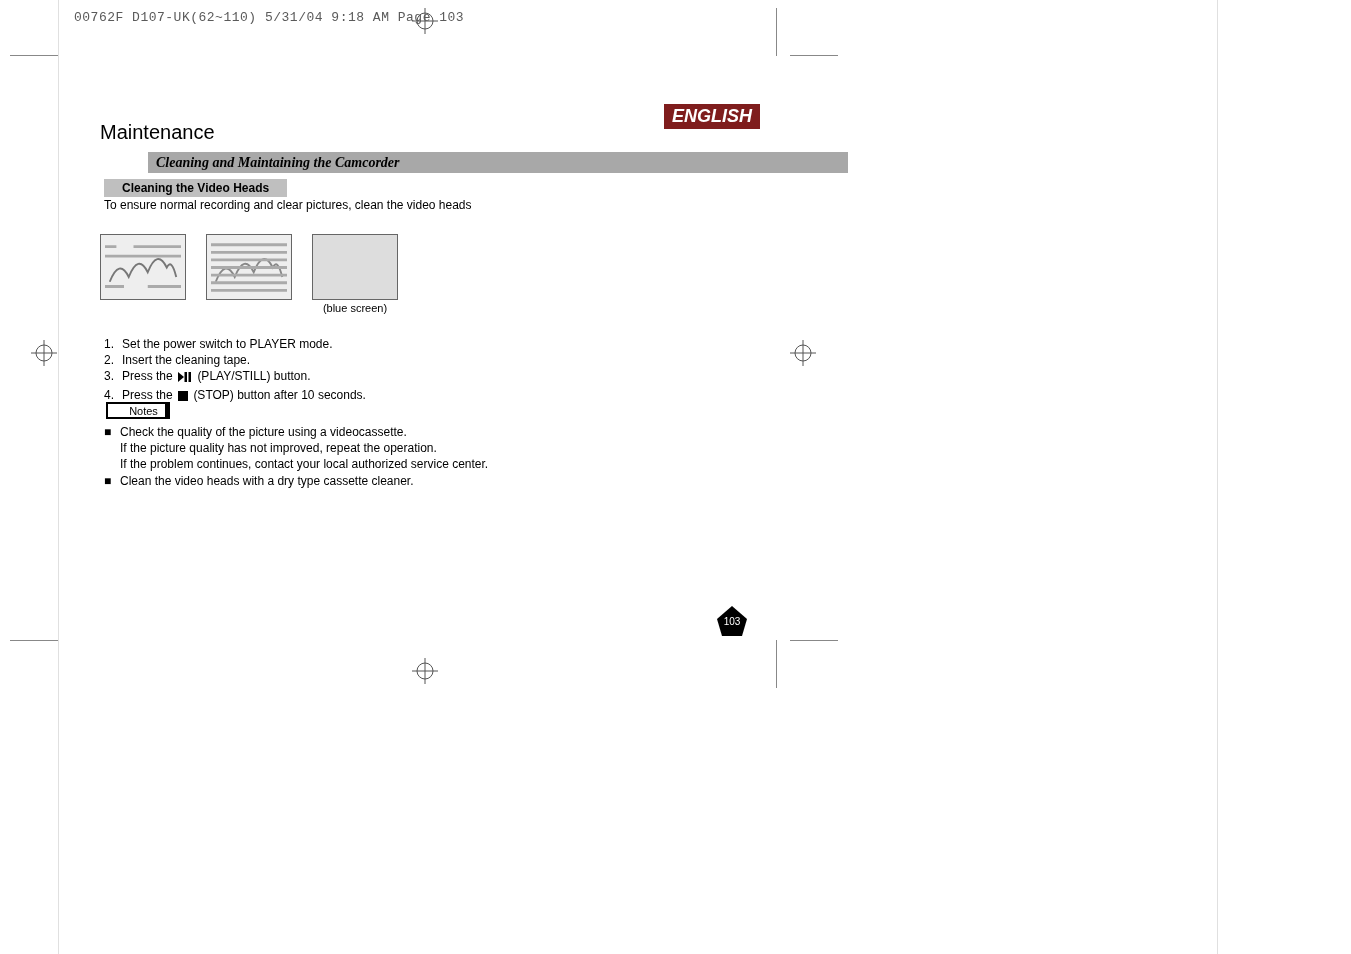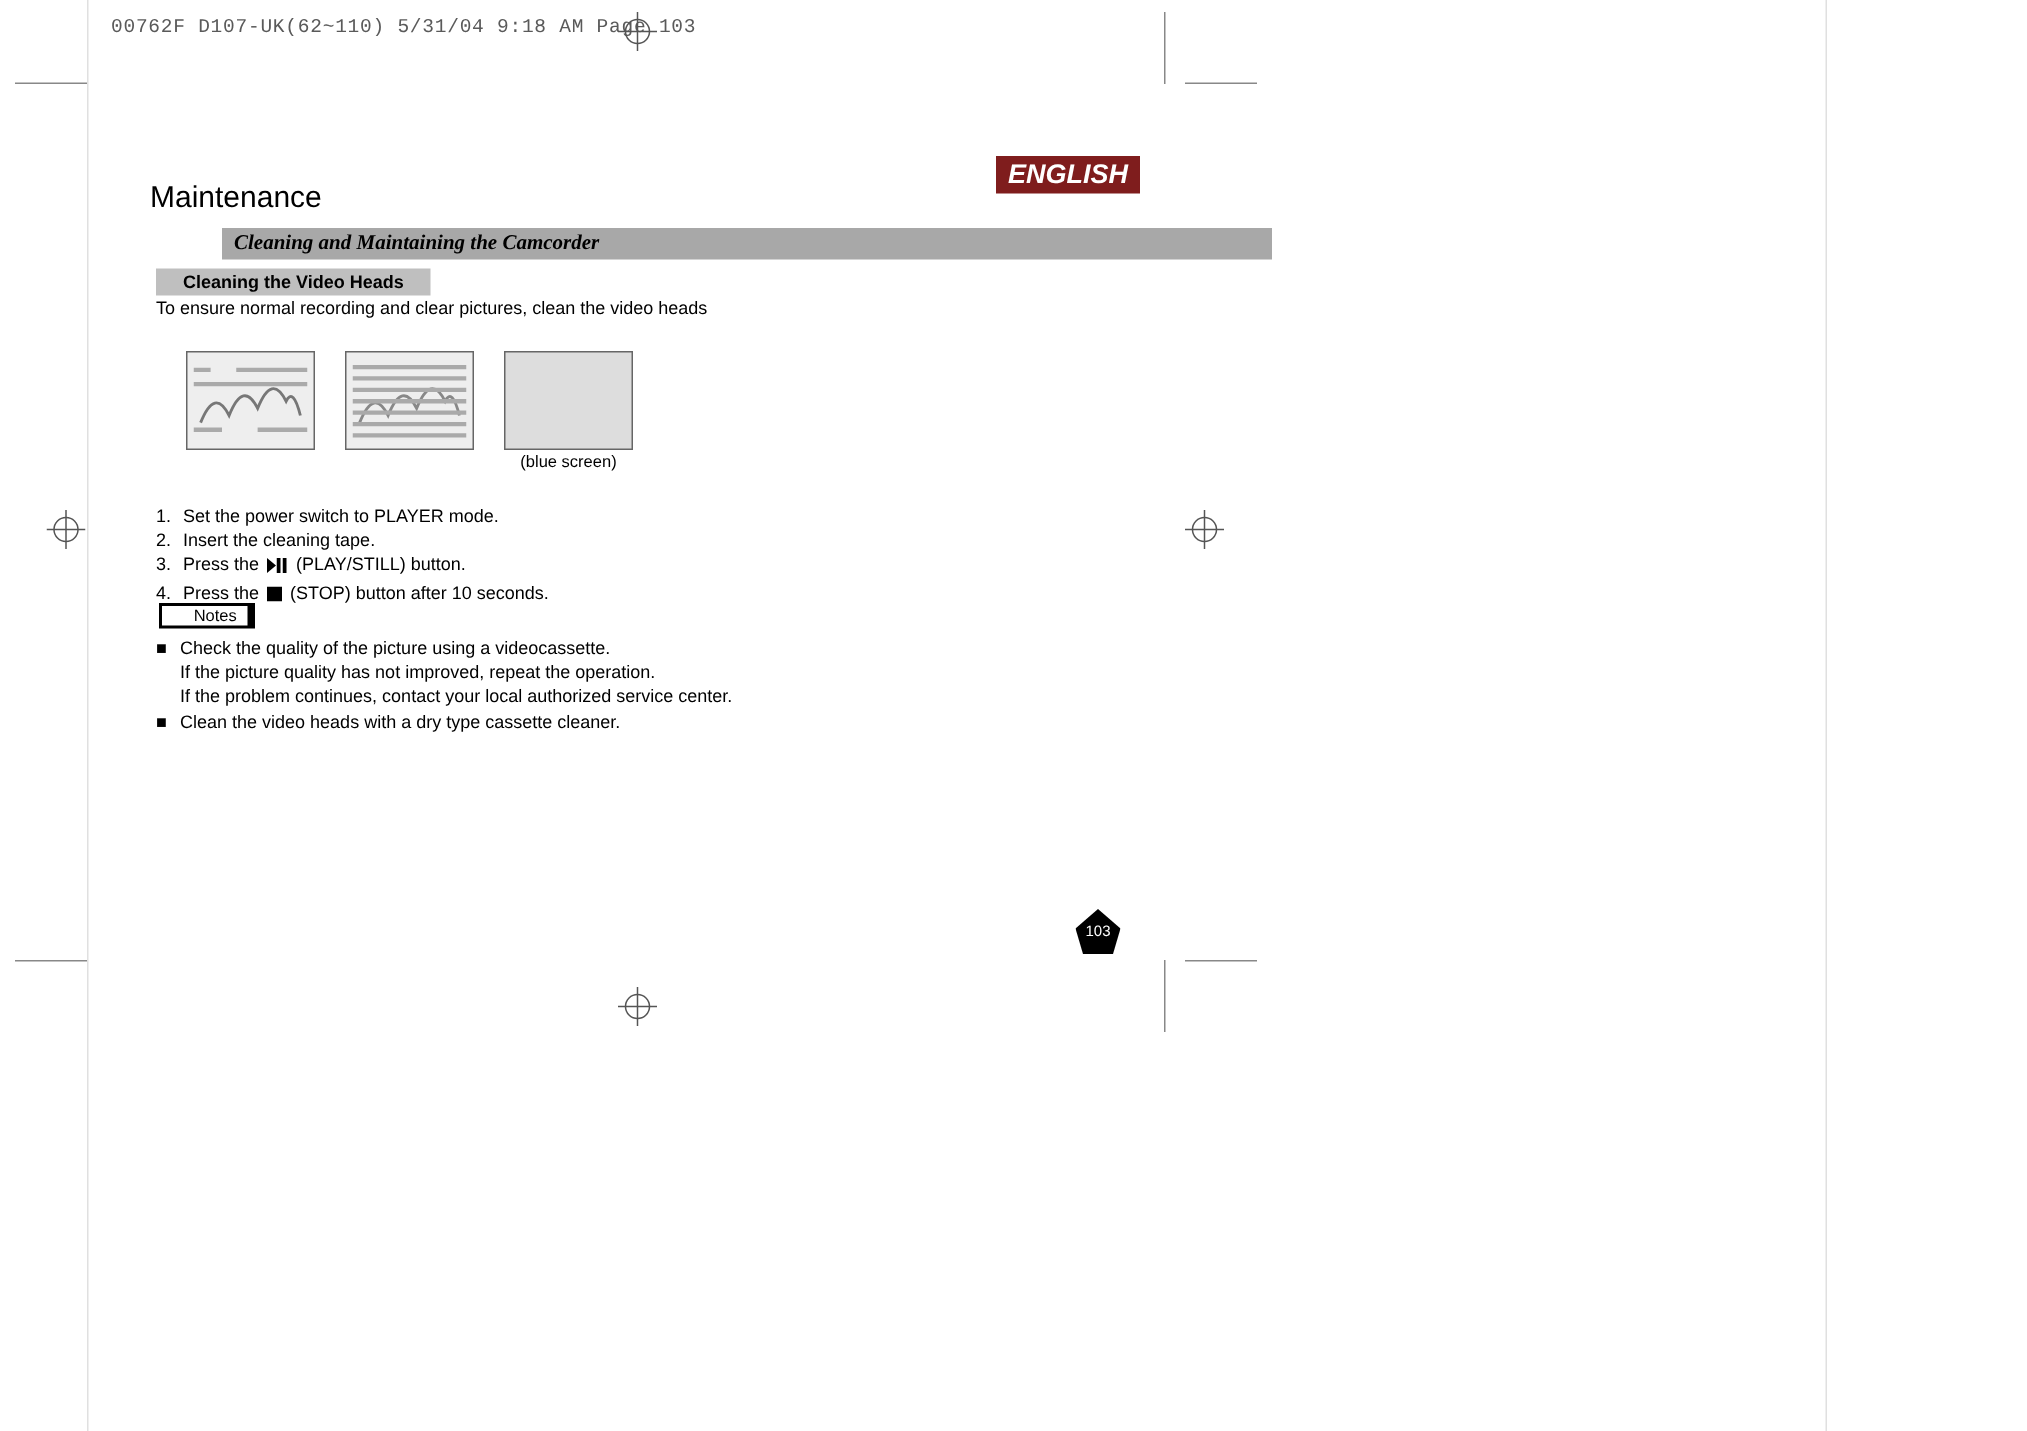--- a/index.html
+++ b/index.html
@@ -90,21 +90,21 @@
     .body {
       position: absolute;
       left: 104px; top: 198px;
       width: 640px;
       font-size: 12px;
       line-height: 1.25;
     }
     
     .illus-row {
       position: absolute;
-      left: 124px; top: 234px;
+      left: 100px; top: 234px;
       display: flex; gap: 20px;
       align-items: flex-start;
     }
     .illus { width: 86px; height: 66px; border: 1px solid #666; background: #eee; position: relative; }
     .illus-caption { text-align: center; font-size: 11px; margin-top: 2px; }
     
     .steps {
       position: absolute;
       left: 104px; top: 336px;
       font-size: 12px;

